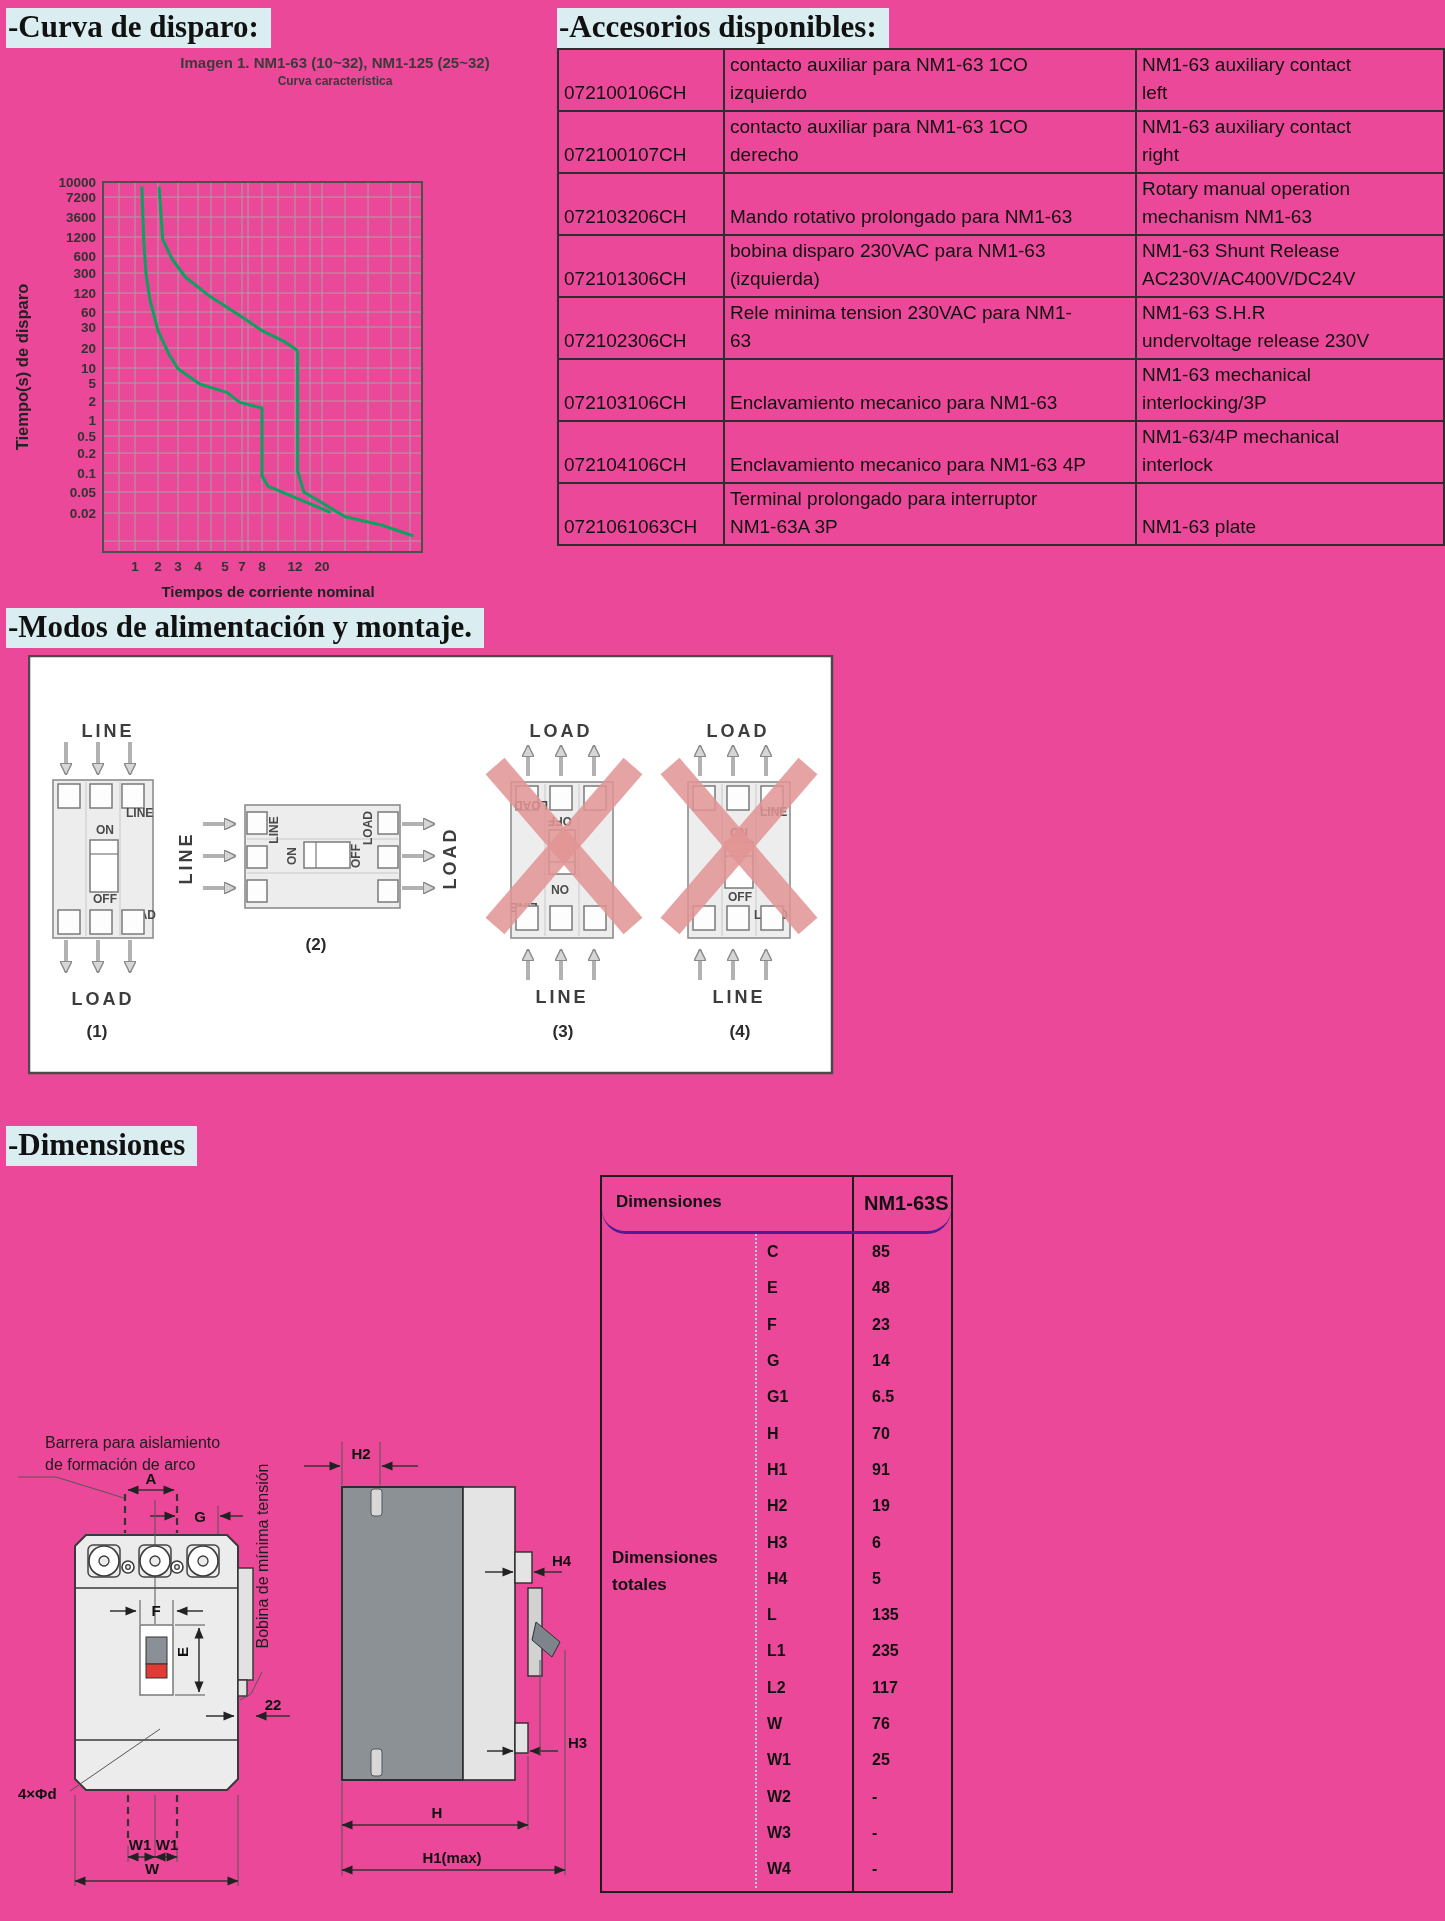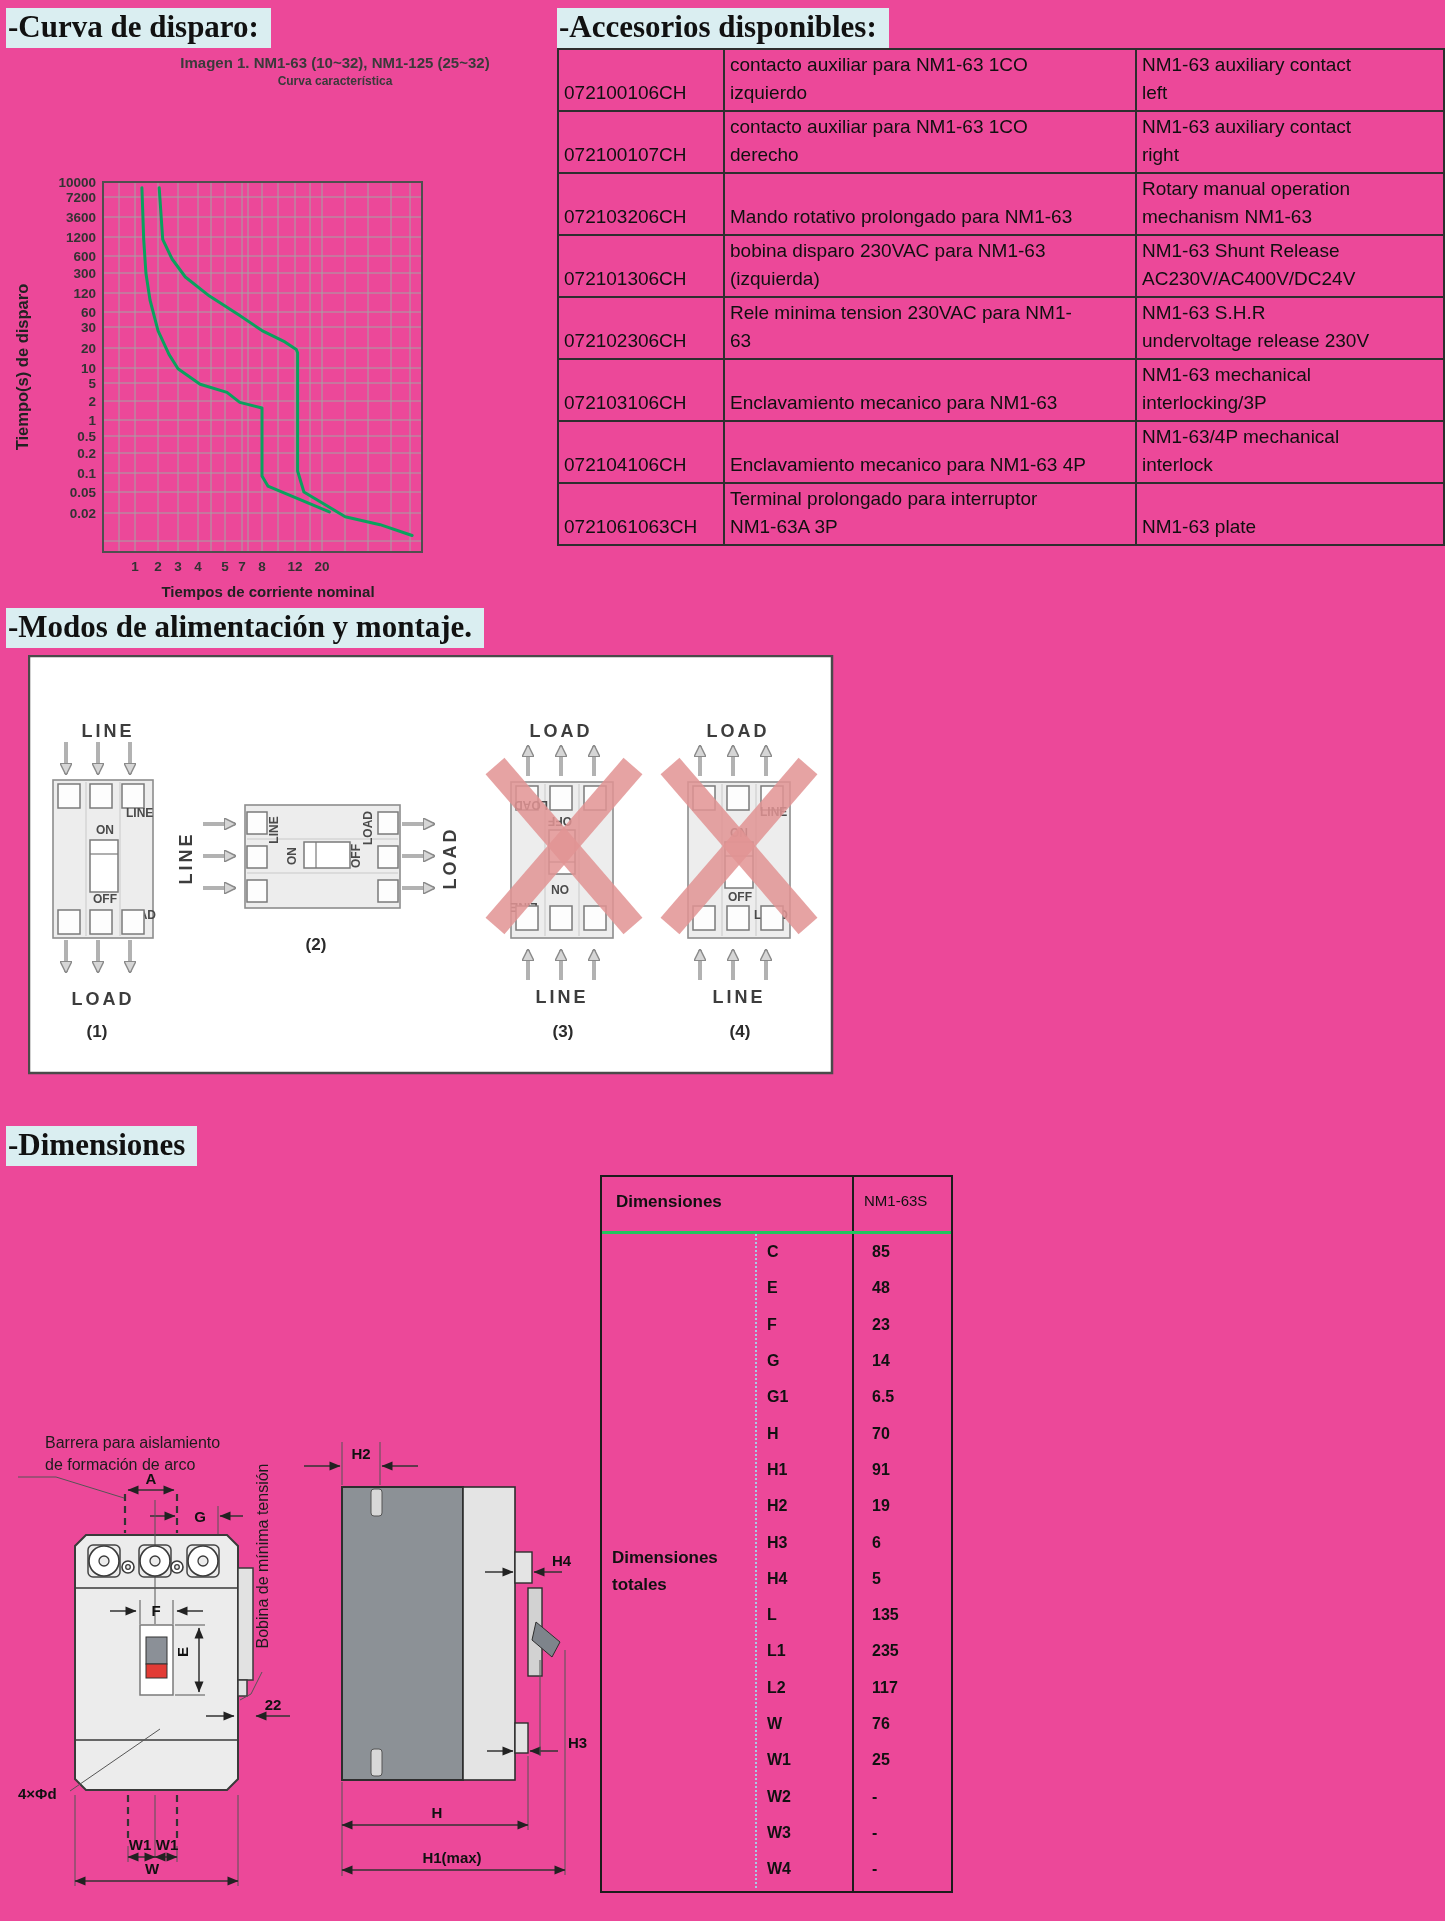--- a/index.html
+++ b/index.html
@@ -38,23 +38,23 @@
   .dtext{font:bold 15px "Liberation Sans",sans-serif;fill:#111;}
   .dlabel{font:16px "Liberation Sans",sans-serif;fill:#1c1c1c;}
   .bfill{fill:#ececec;stroke:#3a3a3a;stroke-width:2;}
   .bfill2{fill:#e2e2e2;stroke:#3a3a3a;stroke-width:1.5;}
   .bln{stroke:#3a3a3a;stroke-width:1.3;}
   .pad{fill:none;stroke:#444;stroke-width:1.5;}
   .c1{fill:#fff;stroke:#3a3a3a;stroke-width:1.6;}
   .c2{fill:#ececec;stroke:#3a3a3a;stroke-width:1.3;}
   
   .dimtable{position:absolute;left:600px;top:1175px;width:353px;height:718px;border:2.5px solid #1c1c1c;box-sizing:border-box;}
-  .dt-header{position:relative;height:57px;border-bottom:3px solid #22c55e;box-sizing:border-box;}
+  .dt-header{position:relative;height:57px;border-bottom:3px solid #4c1d95;box-sizing:border-box;border-radius:24px;}
   .dt-h1{position:absolute;left:14px;top:15px;font-weight:bold;font-size:17px;}
-  .dt-h2{position:absolute;left:262px;top:15px;font-weight:normal;font-size:15px;}
+  .dt-h2{position:absolute;left:262px;top:15px;font-weight:bold;font-size:20px;}
   .dt-vline{position:absolute;left:250px;top:0;bottom:0;width:0;border-left:2px solid #1c1c1c;}
   .dt-body{position:relative;height:654px;}
   .dt-dotline{position:absolute;left:153px;top:0;bottom:0;width:0;border-left:2px dotted #a9c9e4;}
   .dt-group{position:absolute;left:10px;top:310px;width:135px;font-weight:bold;font-size:17px;line-height:27px;}
   .dt-row{position:relative;height:36.3px;}
   .dt-key{position:absolute;left:165px;top:50%;transform:translateY(-50%);font-weight:bold;font-size:16px;}
   .dt-val{position:absolute;left:270px;top:50%;transform:translateY(-50%);font-weight:bold;font-size:16px;}
 </style>
 </head>
 <body>

